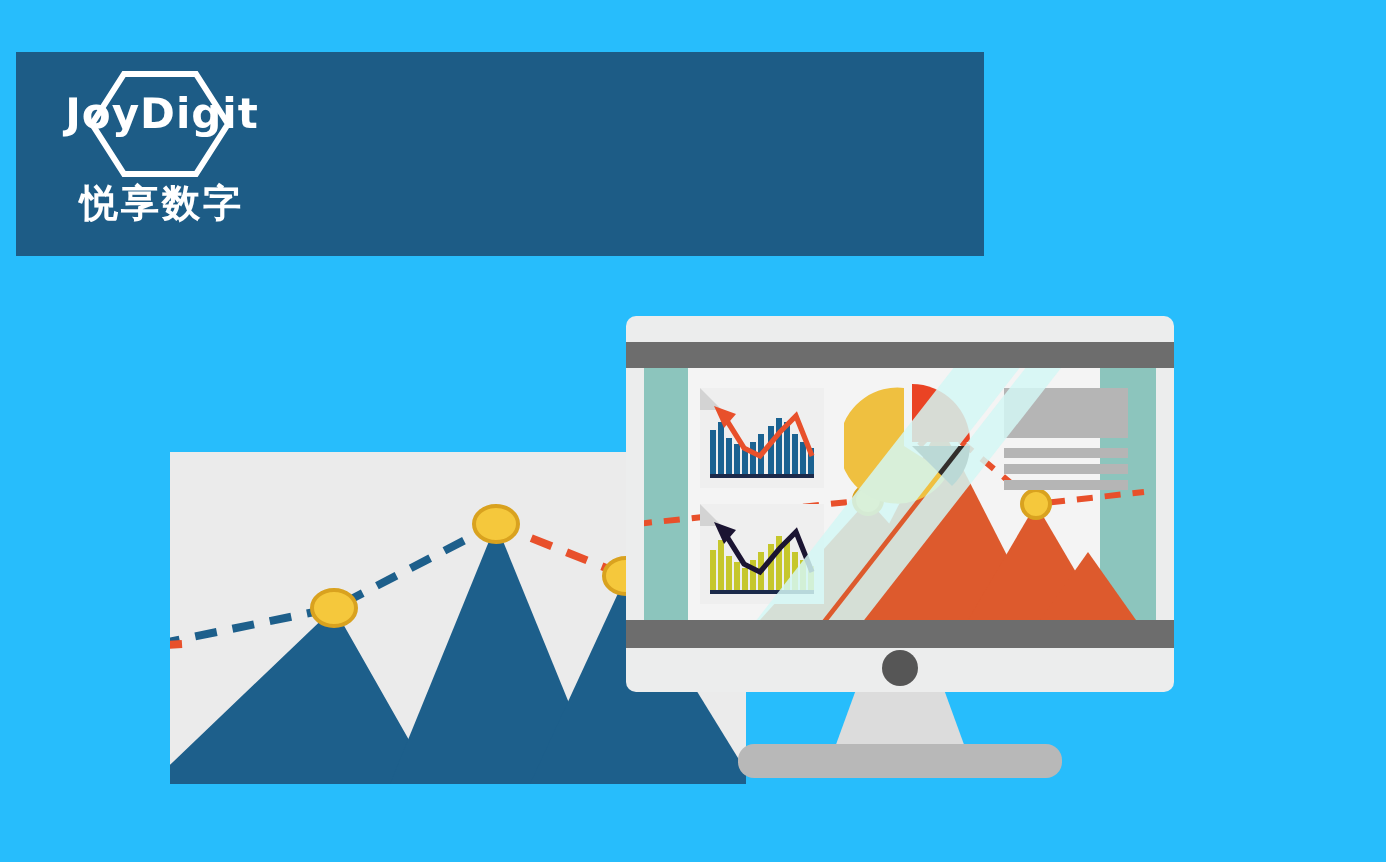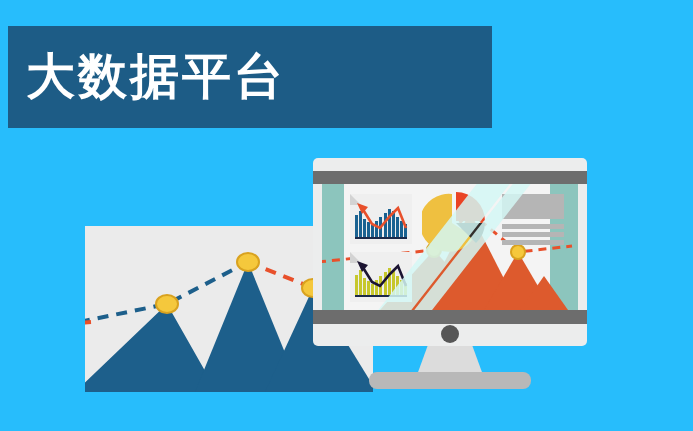--- a/index.html
+++ b/index.html
@@ -240,22 +240,28 @@
     left: 0; top: 0;
   }
 </style>
 </head>
 <body>
 
 <div id="stage">
 
   <div id="header-banner">
 
-
-    <div id="banner-title">大数据平台</div>
+    <div id="brand-logo">
+      <svg id="brand-hex" viewBox="0 0 72 54">
+        <polygon points="18,2 54,2 70,27 54,52 18,52 2,27" fill="none" stroke="#ffffff" stroke-width="3"></polygon>
+      </svg>
+      <div id="brand-name">JoyDigit</div>
+      <div id="brand-sub">悦享数字</div>
+    </div>
+
   </div>
 
   <div id="left-panel">
     <svg class="svg-layer" width="288" height="166" viewBox="0 0 288 166">
 
       <polygon points="-10,166 82,78 132,166 160,166 160,166" fill="#1d5f8b"></polygon>
       <polygon points="110,166 163,36 216,166" fill="#1d5f8b"></polygon>
       <polygon points="180,166 228,62 292,166" fill="#1d5f8b"></polygon>
 
       <polyline points="-6,96 82,78 163,36" fill="none" stroke="#1d5f8b" stroke-width="4" stroke-dasharray="11 8"></polyline>

